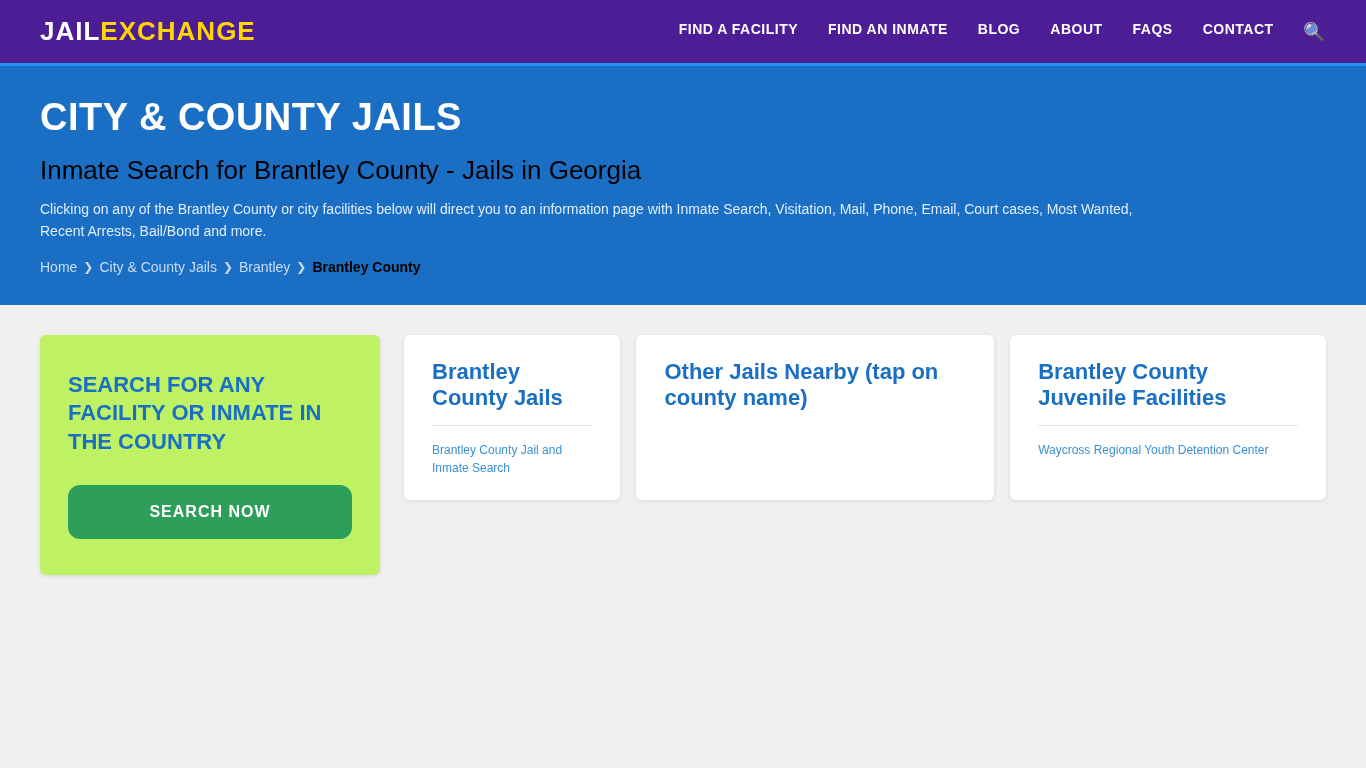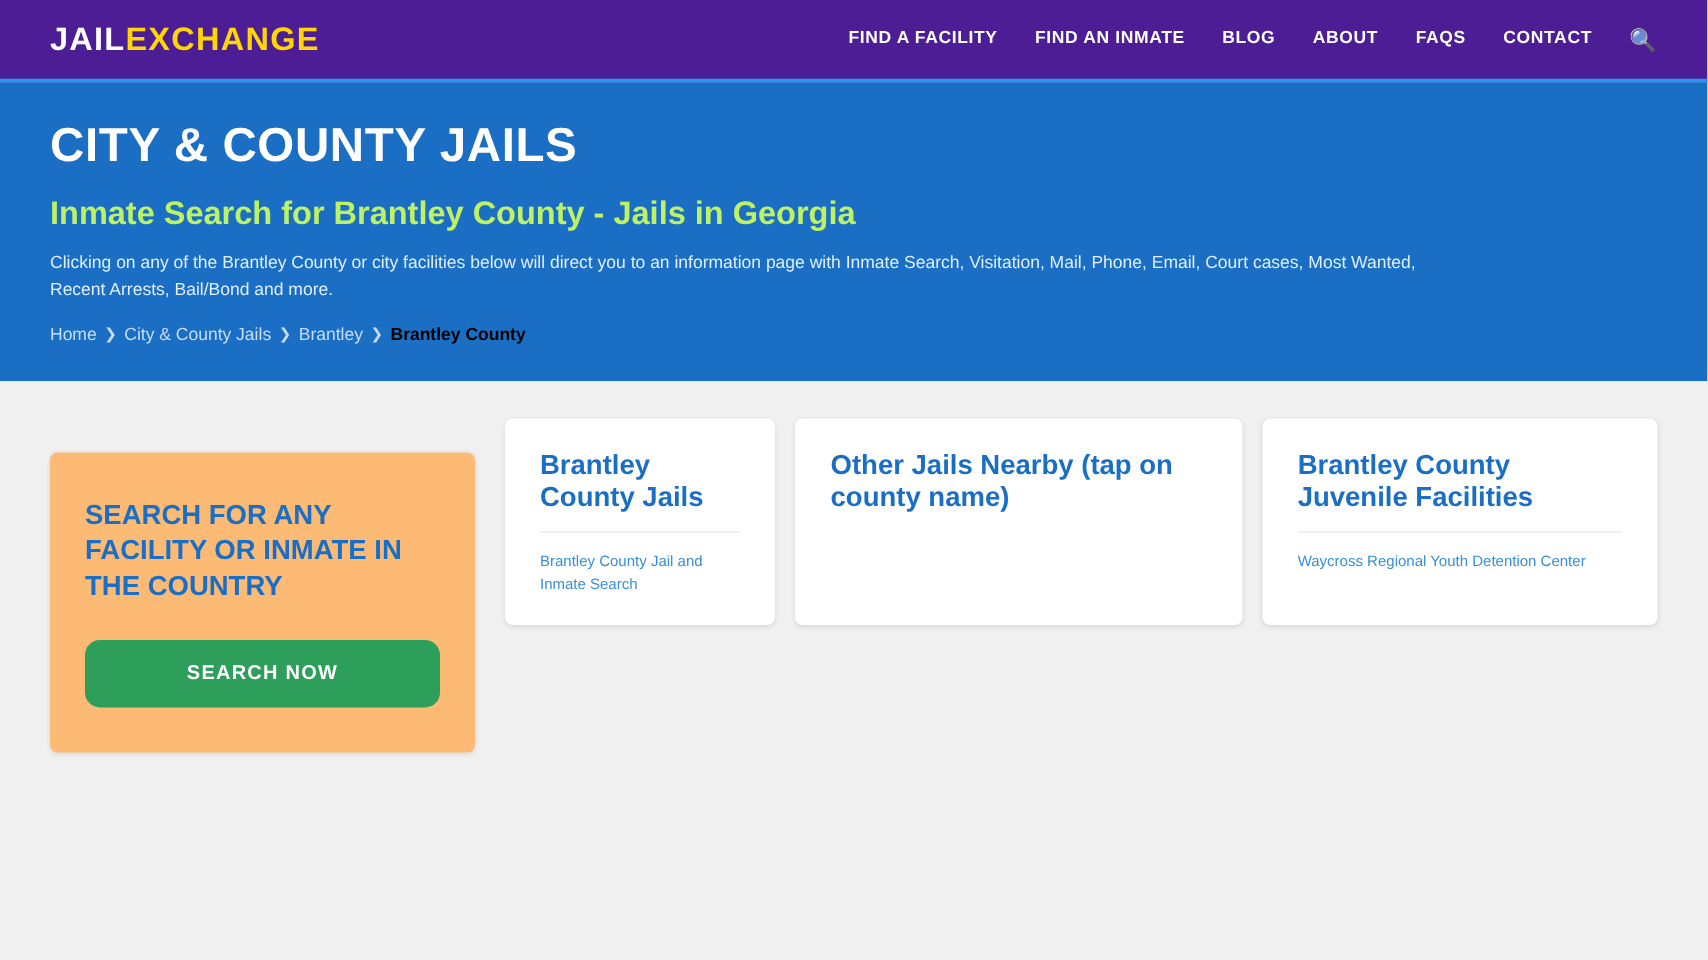--- a/index.html
+++ b/index.html
@@ -53,23 +53,23 @@
     }
     .hero-title {
       color: white;
       font-size: 38px;
       font-weight: 900;
       text-transform: uppercase;
       margin-bottom: 16px;
       letter-spacing: 0.5px;
     }
     .hero-subtitle {
-      color: #bef264;
+      color: #000000;
       font-size: 26px;
-      font-weight: 700;
+      font-weight: 400;
       margin-bottom: 12px;
     }
     .hero-description {
       color: #e0eeff;
       font-size: 14px;
       line-height: 1.6;
       max-width: 1100px;
       margin-bottom: 16px;
     }
     .breadcrumb {
@@ -100,25 +100,24 @@
       gap: 24px;
       align-items: flex-start;
     }
 
     
     .left-panel {
       width: 340px;
       flex-shrink: 0;
     }
     .search-card {
-      background: #fdba74;
+      background: #bef264;
       border-radius: 6px;
       padding: 36px 28px;
       box-shadow: 0 1px 4px rgba(0,0,0,0.1);
-      margin-top: 27px;
     }
     .search-card-title {
       color: #1a6fc4;
       font-size: 22px;
       font-weight: 900;
       text-transform: uppercase;
       line-height: 1.3;
       margin-bottom: 28px;
     }
     .search-now-btn {

